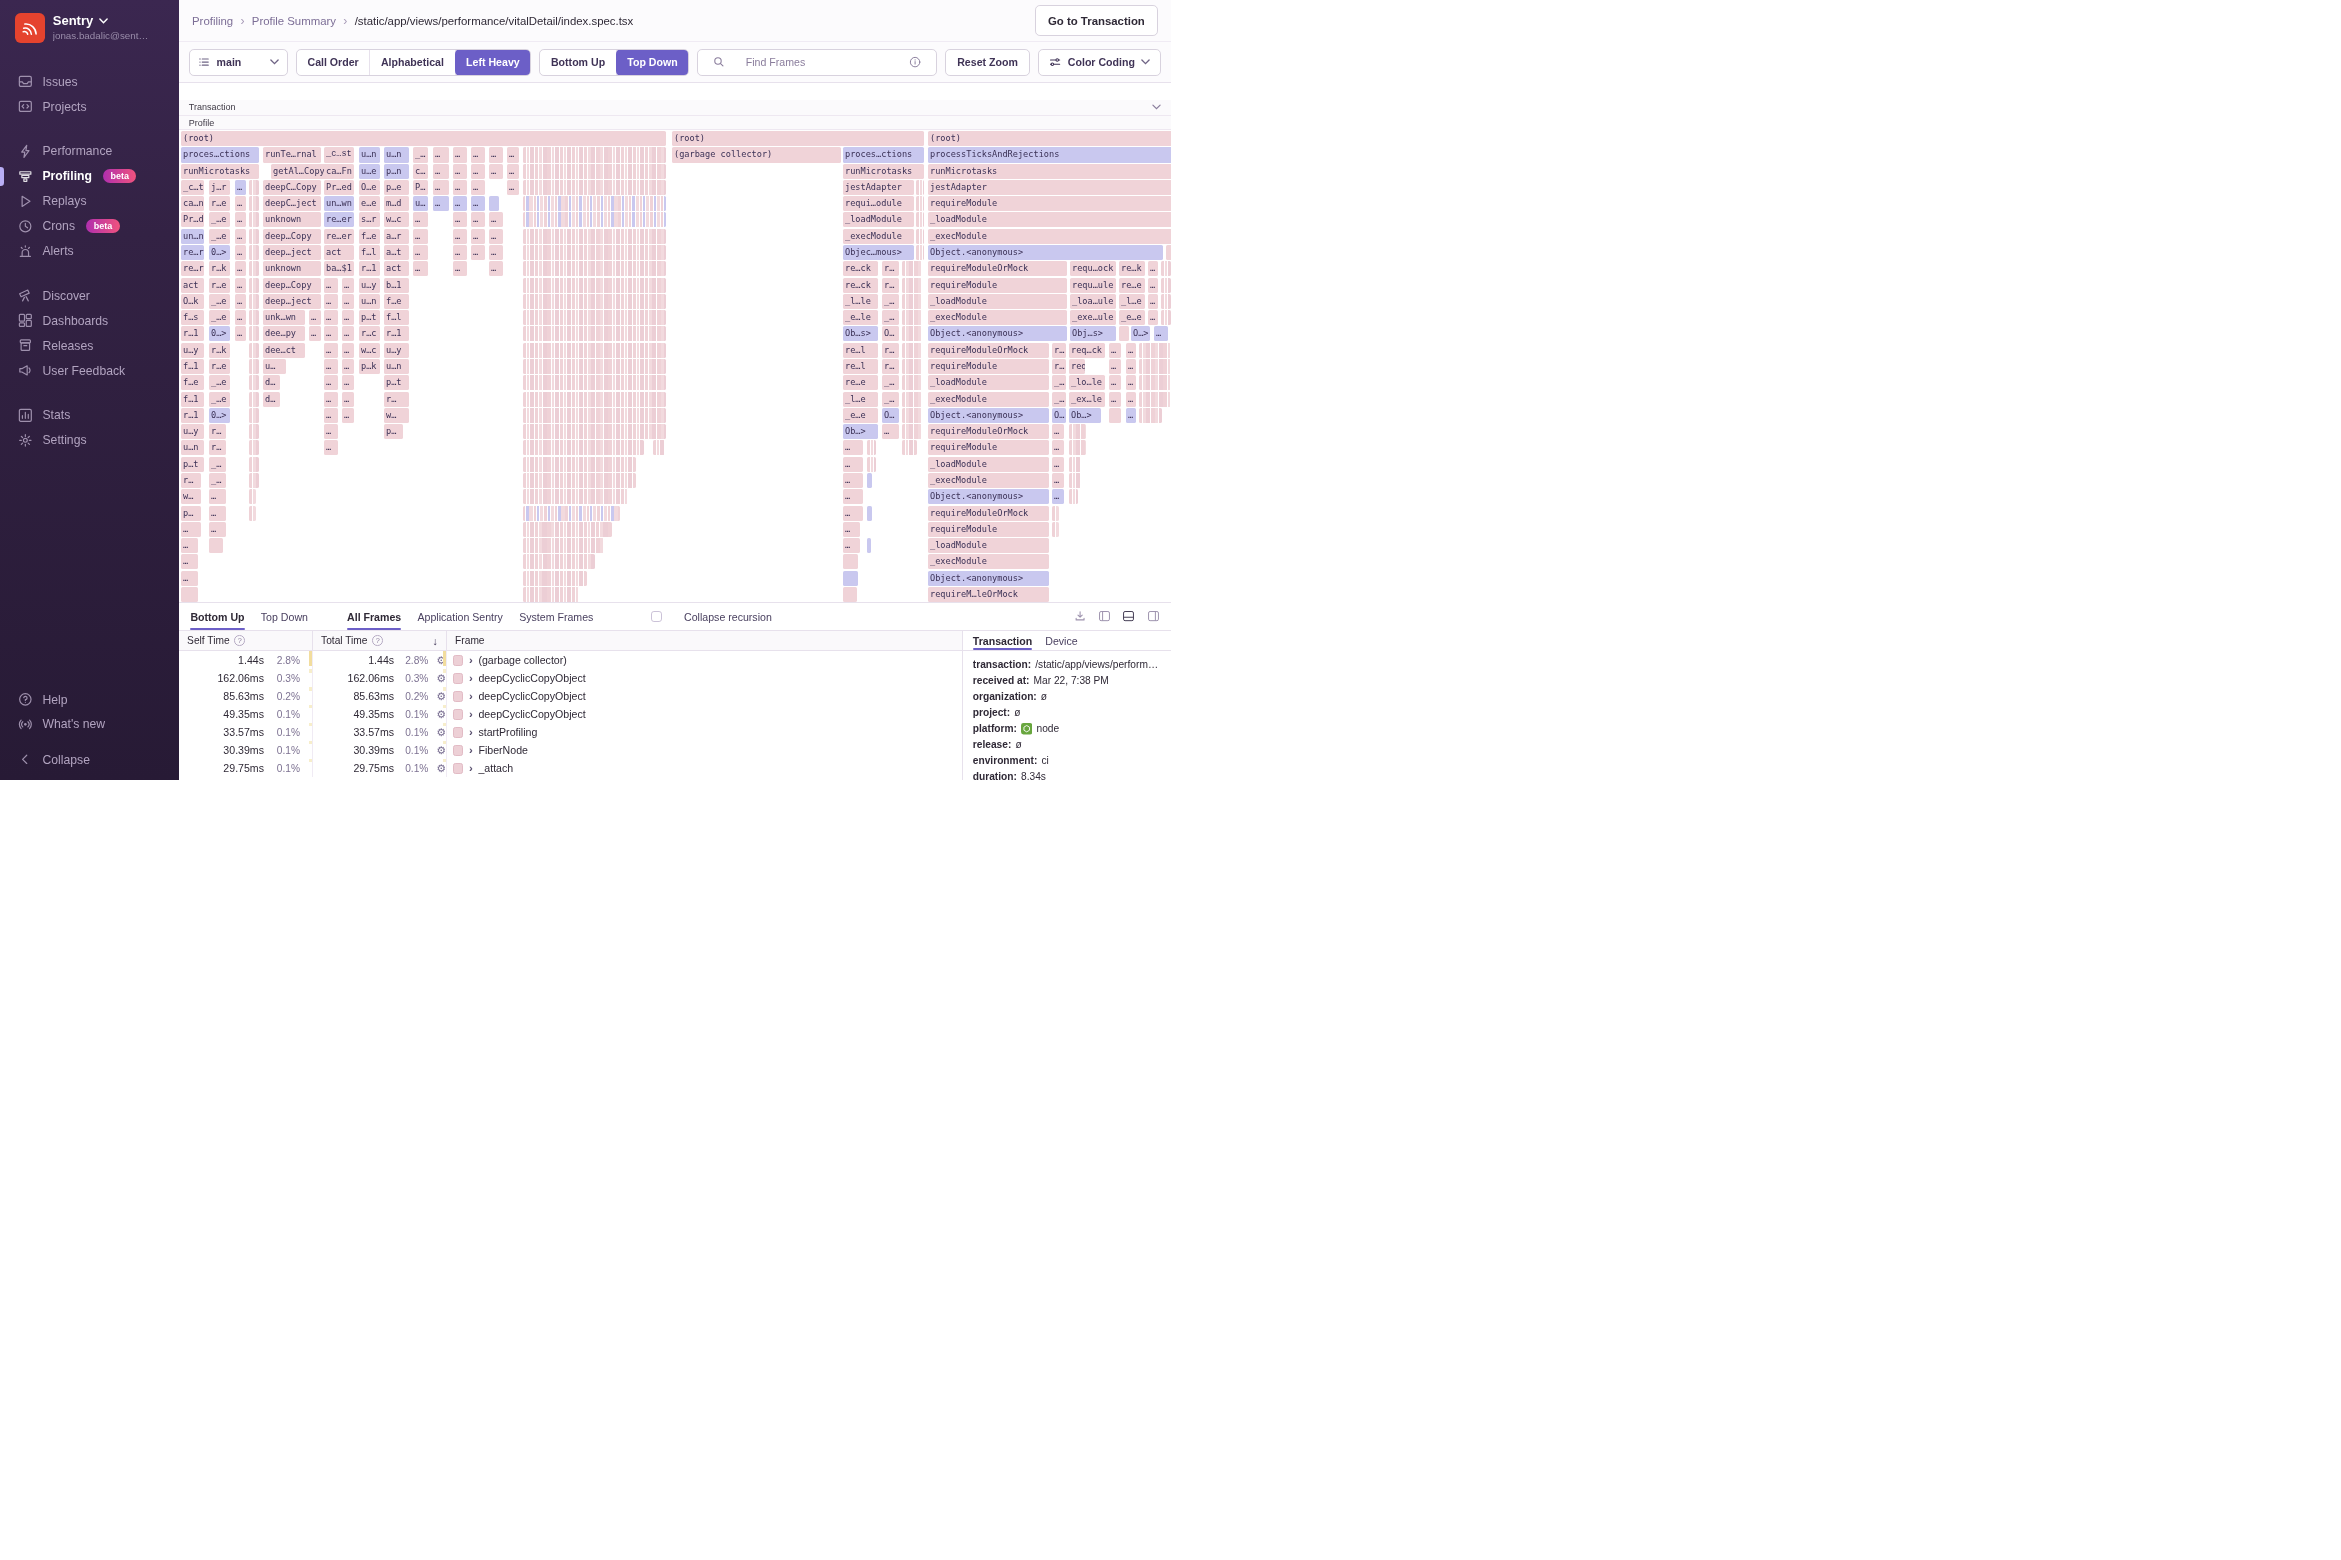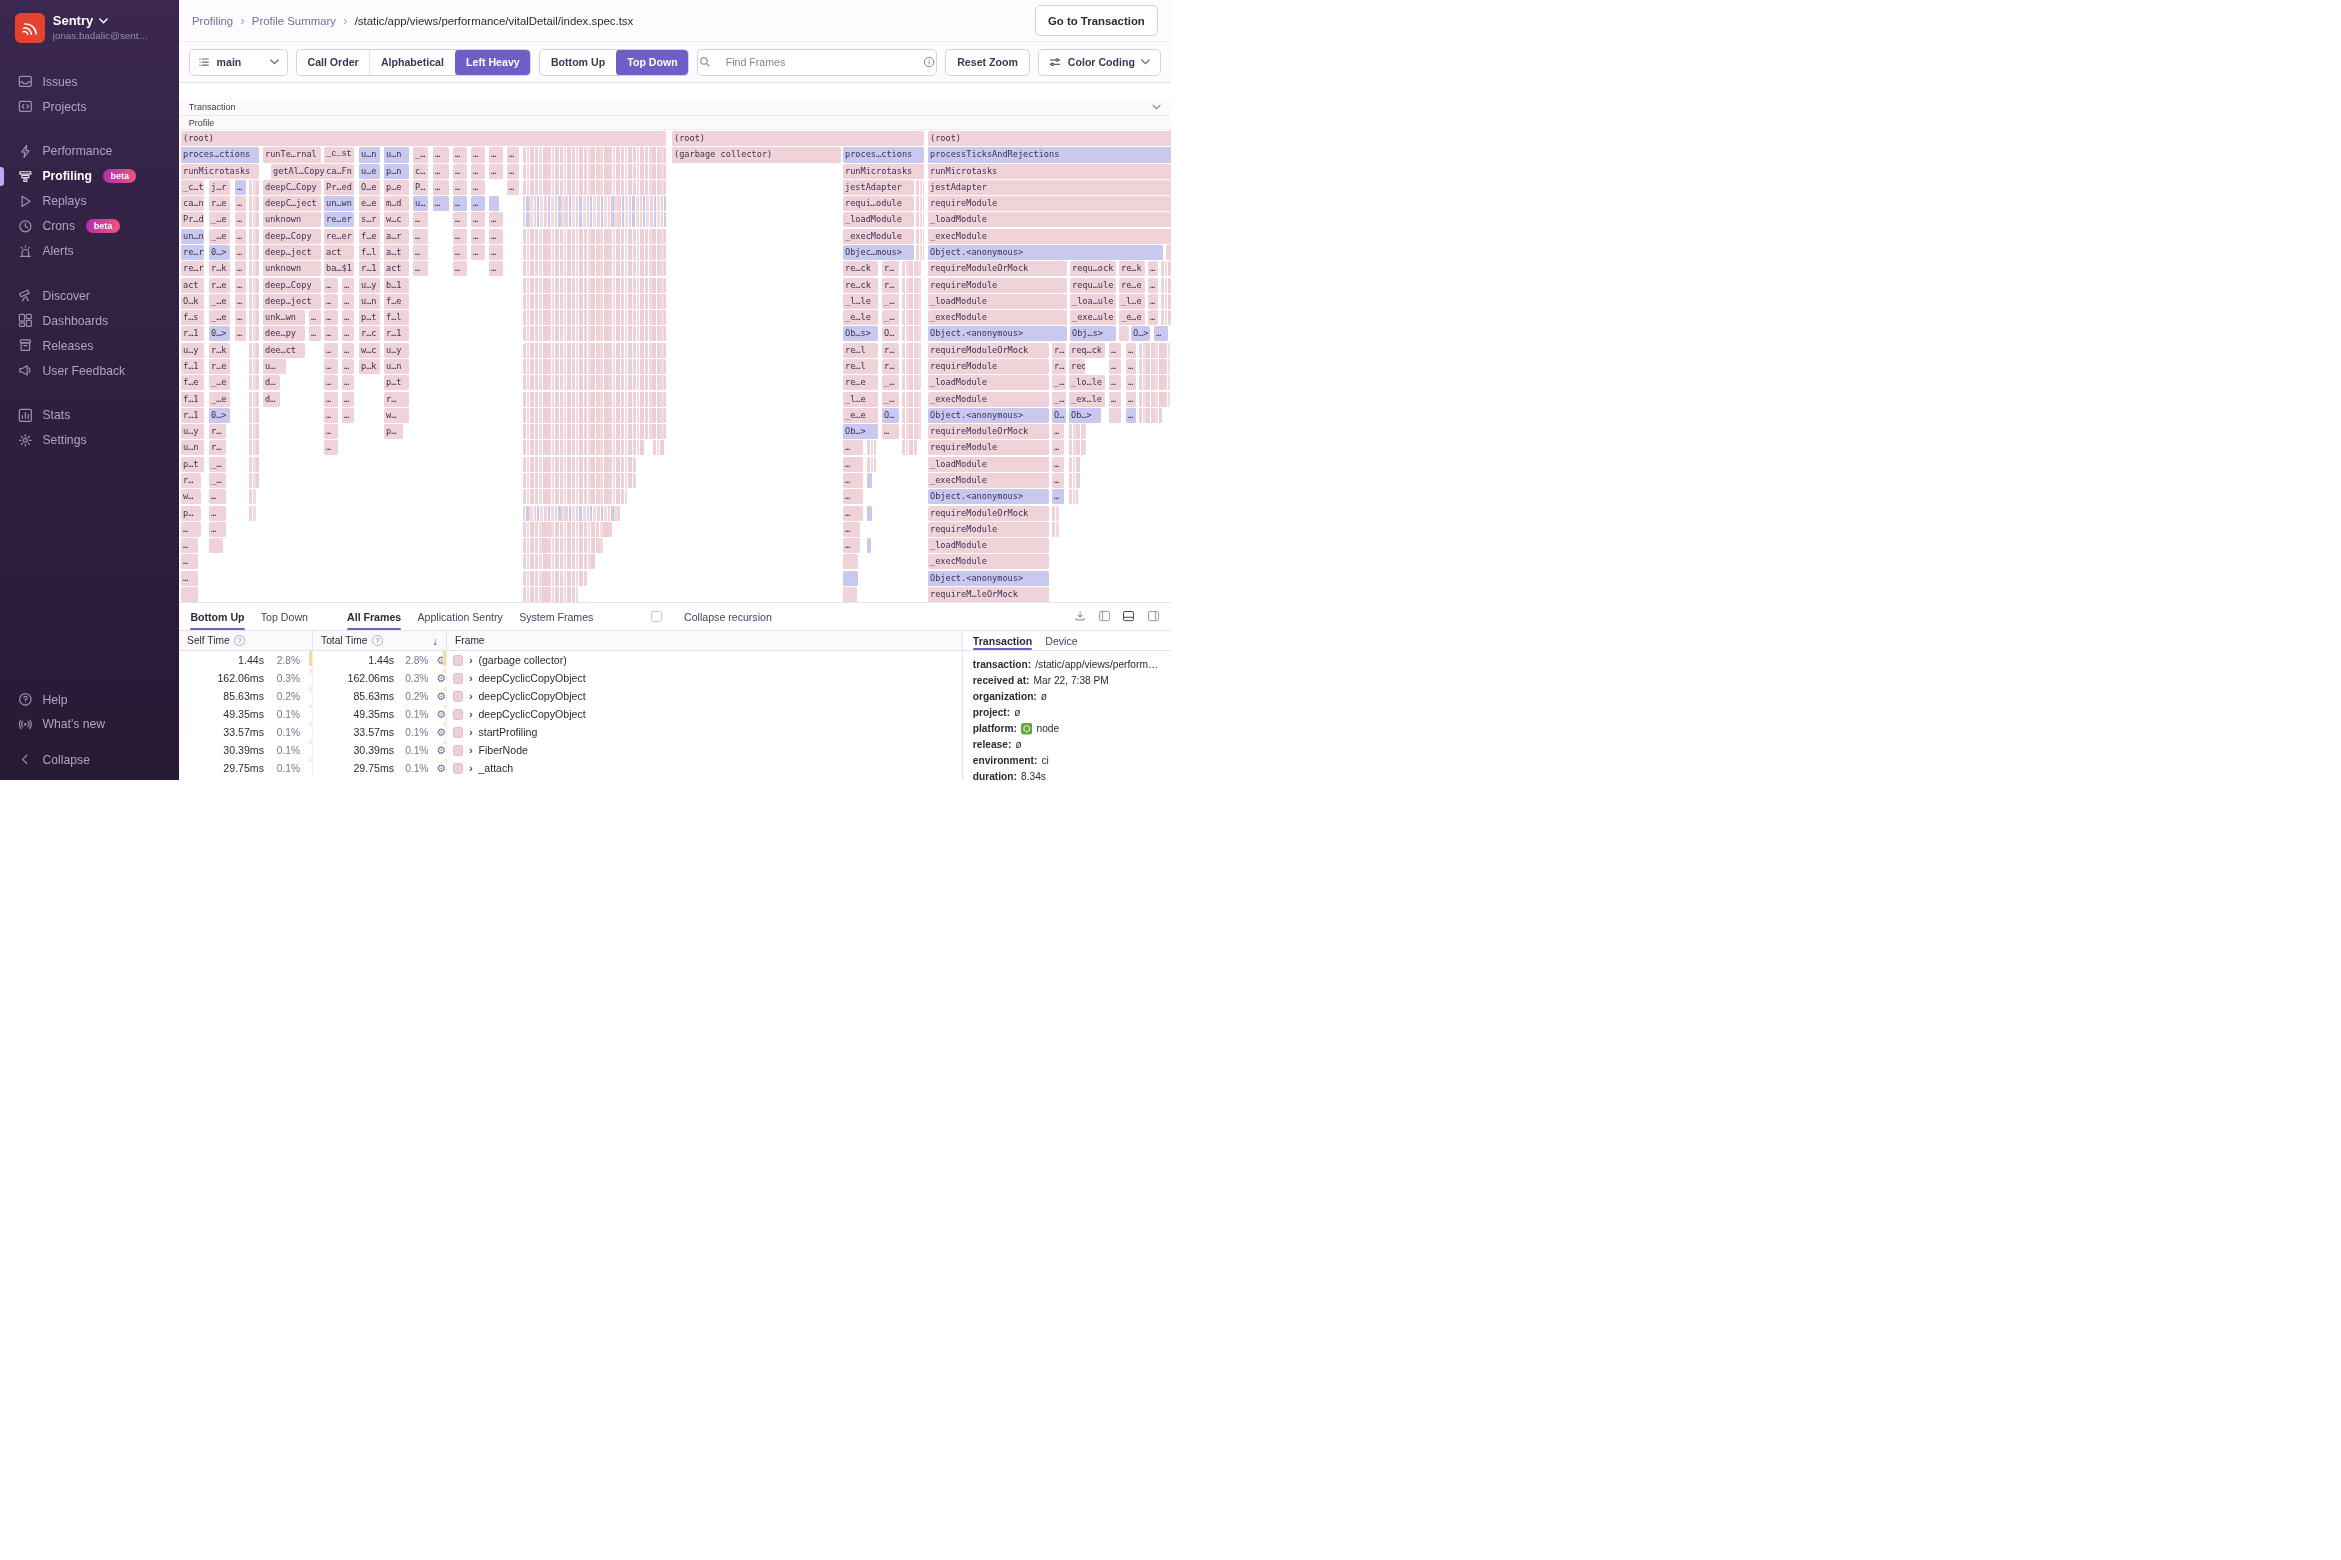--- a/index.html
+++ b/index.html
@@ -47,21 +47,21 @@
     border-bottom:0.8px solid #e7e1ec; display:flex; align-items:center; gap:8.1px; padding:0 9.8px; }
   .tb-ctl { height:27px; background:#fff; border:0.8px solid #d8d2de; border-radius:4.9px; display:flex;
     align-items:center; font-size:10.6px; font-weight:bold; color:#3f3356; cursor:pointer;}
   .thread-select { width:99px; padding:0 8.1px; gap:6.5px; }
   .thread-select .chev { margin-left:auto; }
   .seg-group { padding:0; overflow:hidden; }
   .seg { height:100%; display:flex; align-items:center; padding:0 10.6px; border-right:0.8px solid #e7e1ec; color:#3f3356;}
   .seg:last-child { border-right:none; }
   .seg.active { background:#6C5FC7; color:#fff; border-radius:4.9px; border-right:none; margin:-0.8px; height:27px; padding:0 11.4px;}
   .search-wrap { flex:1; max-width:411px; height:27px; background:#fff; border:0.8px solid #d8d2de; border-radius:4.9px;
-    display:flex; align-items:center; padding:0 1px; gap:15px; }
+    display:flex; align-items:center; padding:0 15px; gap:21px; }
   .search-wrap input { border:none; outline:none; flex:1; font-size:10.6px; color:#2f2936; font-family:inherit; background:transparent;}
   .search-wrap input::placeholder { color:#8a7d9c; }
   .reset-btn { padding:0 11.4px; }
   .color-btn { padding:0 9.8px; gap:6.5px; }
 
   .secrow { position:absolute; left:0; right:0; height:15.5px; background:#fbfafc; border-bottom:0.8px solid #eee8f1;
     display:flex; align-items:center; justify-content:space-between; padding:0 9.8px; font-size:9px; color:#3f3a46; cursor:pointer;}
   .secrow .chev { color:#8a7d9c; }
   #row-minimap { top:84px; } #row-transaction { top:100px; } #row-profile { top:116px; height:14px; }
 

